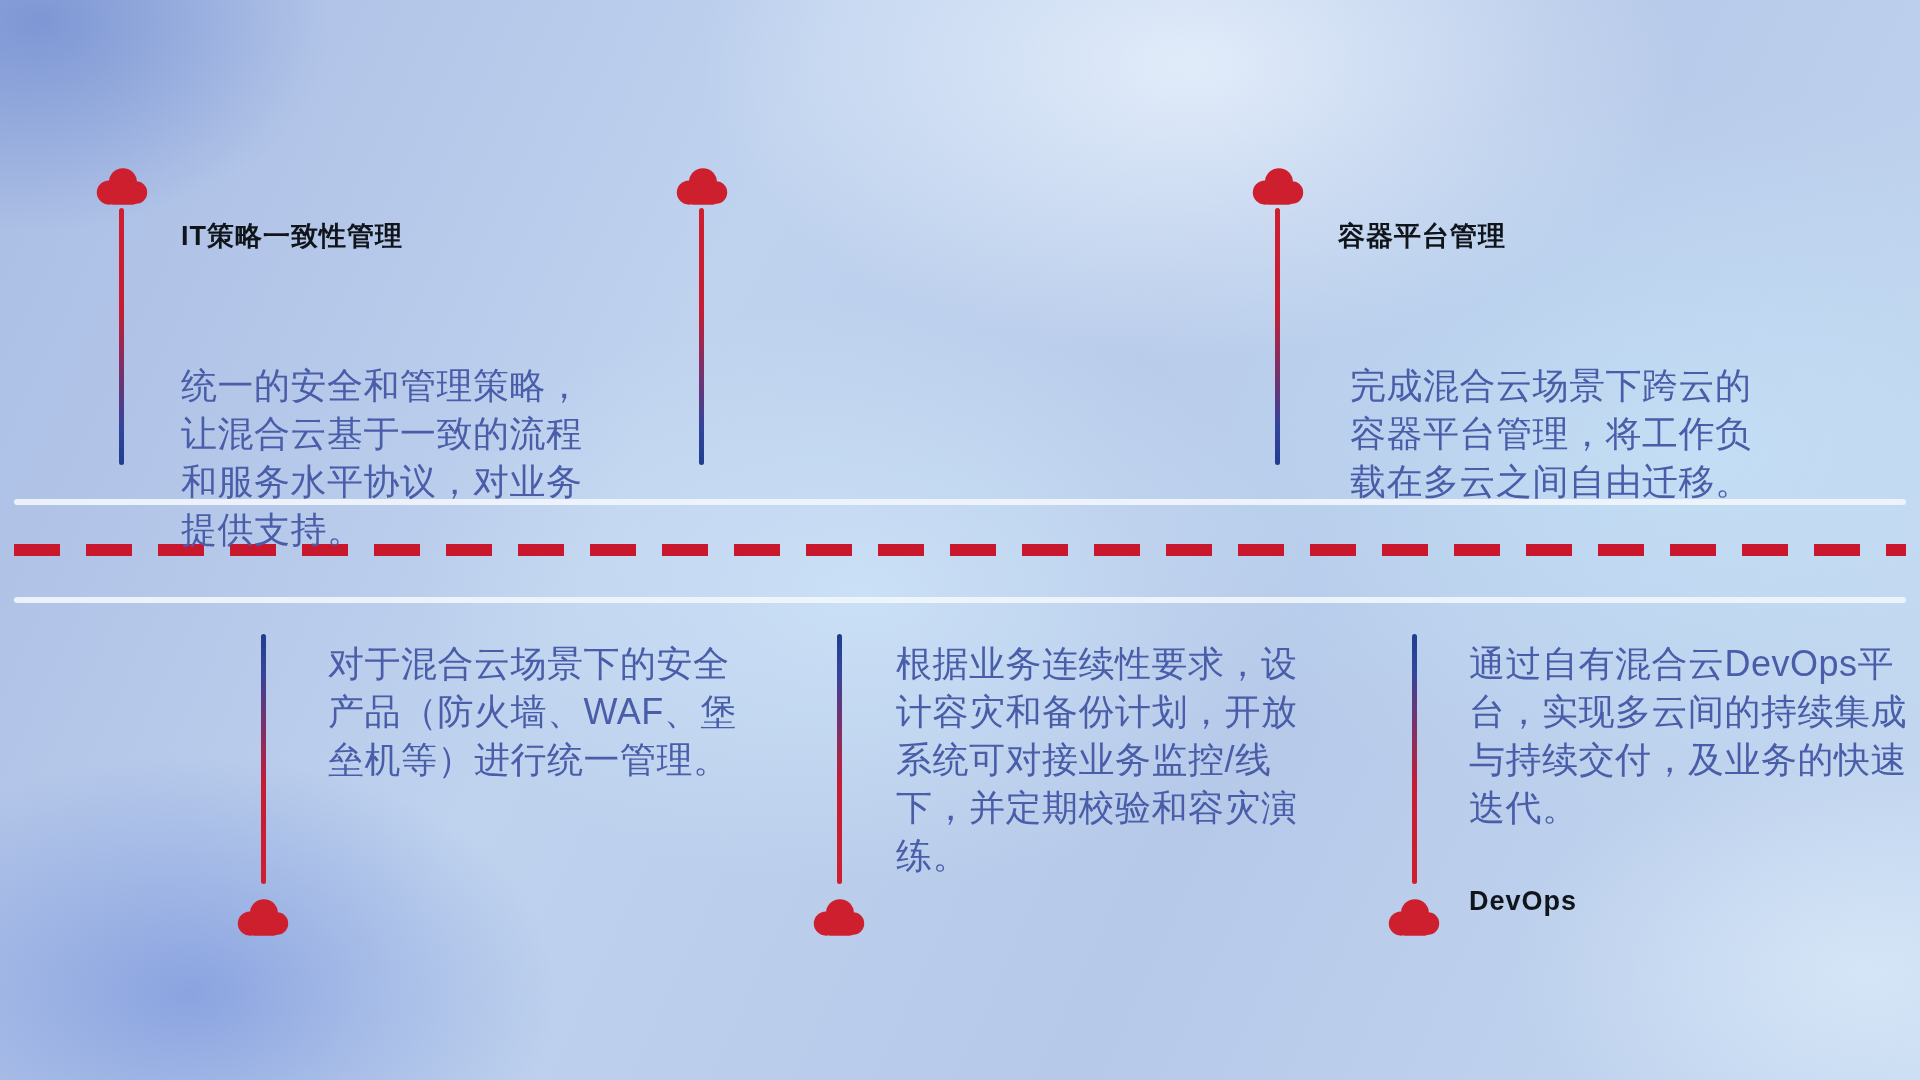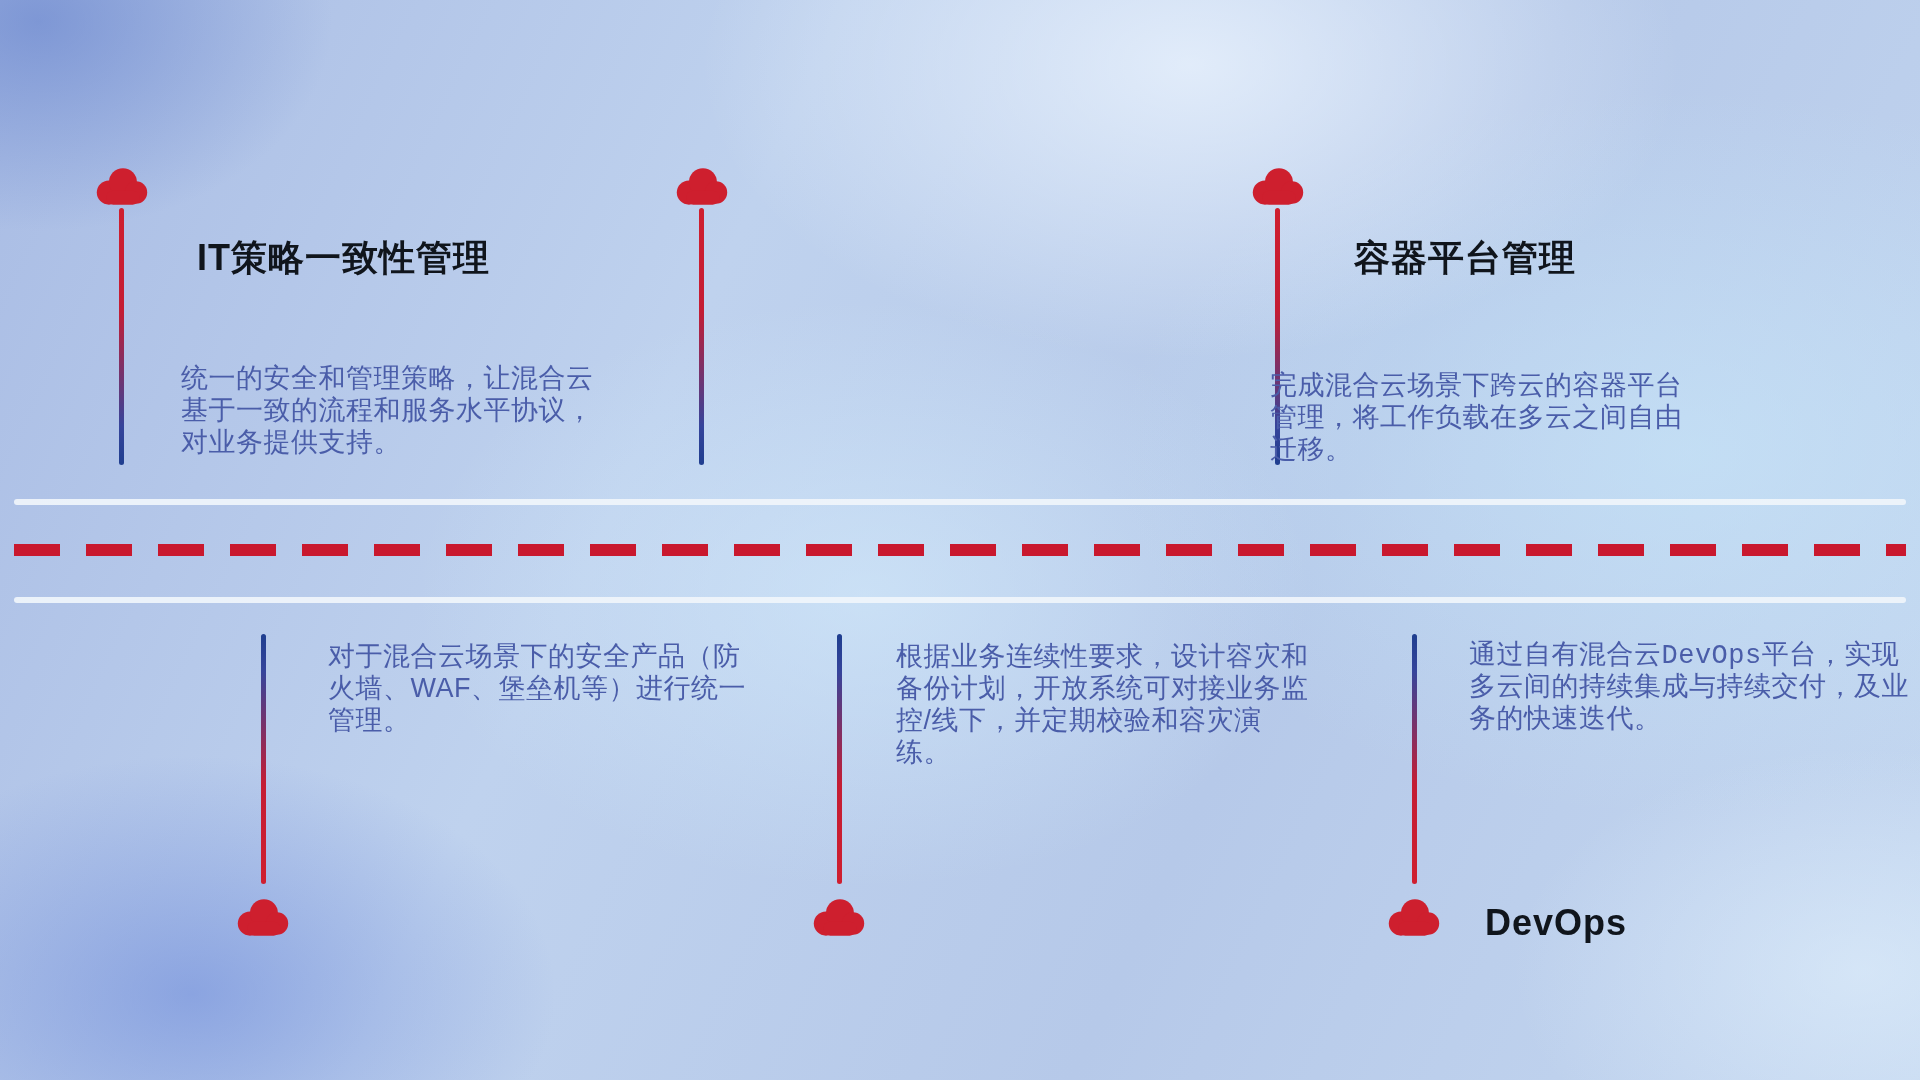--- a/index.html
+++ b/index.html
@@ -20,52 +20,52 @@
       radial-gradient(500px 320px at 97% 90%, rgba(225,240,252,0.6), transparent 70%),
       linear-gradient(115deg,#a9bce4 0%,#bfd2ee 35%,#b6c9e9 65%,#c4d7f0 100%);
   }
   .item{position:absolute;inset:0;pointer-events:none;}
   .cloud{position:absolute;width:56px;height:40px;color:#ce1f2e;display:block;}
   .cloud svg{display:block;width:100%;height:100%;}
   .stem{position:absolute;width:5px;border-radius:3px;}
   .stem.down{background:linear-gradient(180deg,#cf1f2f 0%,#c41d34 40%,#35449b 85%,#1f3e8f 100%);}
   .stem.up{background:linear-gradient(0deg,#cf1f2f 0%,#c41d34 40%,#35449b 85%,#1f3e8f 100%);}
   .title{
-    position:absolute;margin:16px;
-    font-size:36px;font-weight:600;letter-spacing:1px;
+    position:absolute;margin:0;
+    font-size:27px;font-weight:600;letter-spacing:1px;
     color:#10151c;white-space:nowrap;
   }
   .desc{
     position:absolute;margin:0;
-    font-size:27px;line-height:32px;letter-spacing:0.5px;
+    font-size:36px;line-height:48px;letter-spacing:0.5px;
     color:#4a5da9;
   }
   .rule{position:absolute;left:14px;width:1892px;height:6px;background:#f0f5fb;border-radius:3px;opacity:0.92;}
   .rule.r1{top:499px;}
   .rule.r2{top:597px;}
   .dashes{
     position:absolute;left:14px;top:544px;width:1892px;height:12px;
     background:repeating-linear-gradient(90deg,#c9182e 0px,#c9182e 46px,transparent 46px,transparent 72px);
   }
 
   
   .t1 .cloud{left:94px;top:166px;}   .t1 .stem{left:119px;top:208px;height:257px;}
   .t1 .title{left:181px;top:218px;}  .t1 .desc{left:181px;top:362px;width:418px;}
   .t2 .cloud{left:674px;top:166px;}  .t2 .stem{left:699px;top:208px;height:257px;}
   .t2 .title{left:760px;top:218px;}  .t2 .desc{left:760px;top:362px;width:458px;}
   .t3 .cloud{left:1250px;top:166px;} .t3 .stem{left:1275px;top:208px;height:257px;}
-  .t3 .title{left:1338px;top:218px;text-align:right;} .t3 .desc{left:1270px;top:362px;width:432px;margin-top:7px;}
+  .t3 .title{left:1338px;top:218px;text-align:right;} .t3 .desc{left:1350px;top:362px;width:432px;}
 
   
   .b1 .cloud{left:235px;top:897px;}  .b1 .stem{left:261px;top:634px;height:250px;}
   .b1 .title{left:318px;top:838px;}  .b1 .desc{left:328px;top:640px;width:420px;}
   .b2 .cloud{left:811px;top:897px;}  .b2 .stem{left:837px;top:634px;height:250px;}
   .b2 .title{left:896px;top:838px;}  .b2 .desc{left:896px;top:640px;width:420px;}
   .b3 .cloud{left:1386px;top:897px;} .b3 .stem{left:1412px;top:634px;height:250px;}
-  .b3 .title{left:1469px;top:886px;} .b3 .desc{left:1469px;top:640px;width:448px;font-family:Liberation Mono, monospace;}
+  .b3 .title{left:1469px;top:886px;} .b3 .desc{left:1469px;top:640px;width:448px;}
 </style>
 </head>
 <body>
 
 <div class="stage">
 
   <div class="rule r1"></div>
   <div class="dashes"></div>
   <div class="rule r2"></div>
 

